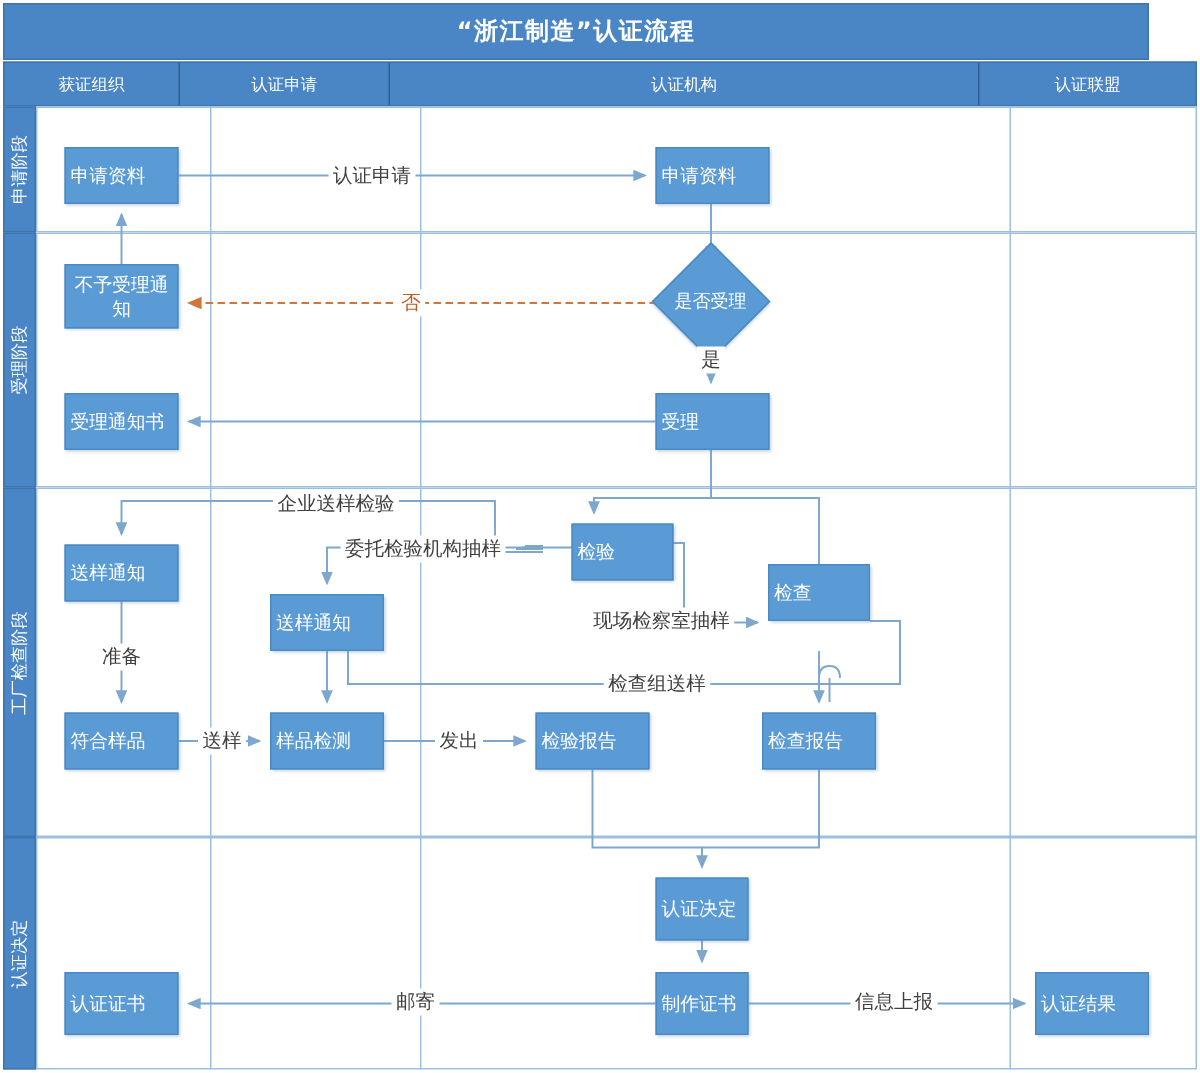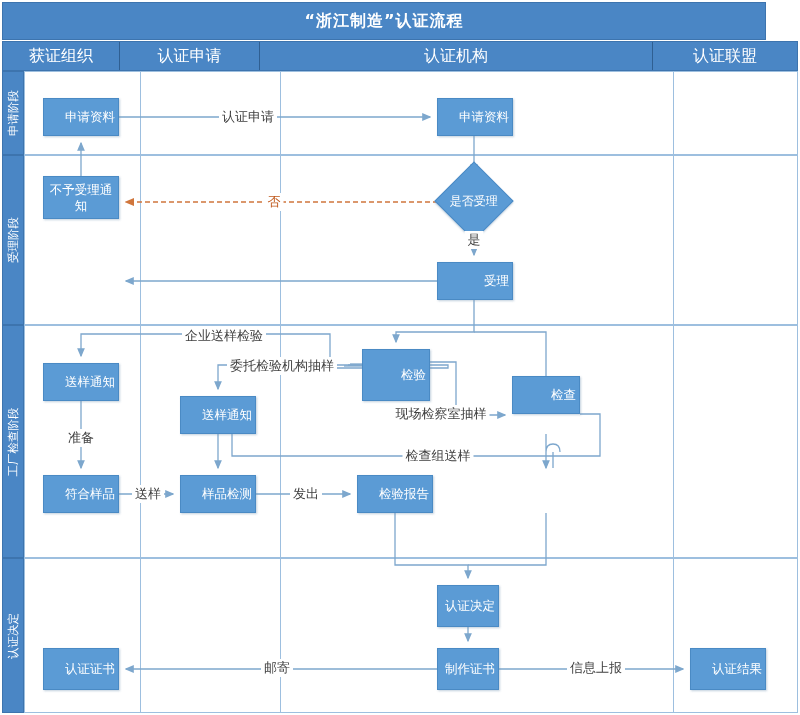--- a/index.html
+++ b/index.html
@@ -12,21 +12,21 @@
     background:#4a86c5;color:#fff;display:flex;align-items:center;justify-content:center;
     font-size:16px;font-weight:bold;letter-spacing:1px;
     border:1px solid #3d74ae;box-sizing:border-box;
   }
   .col-head-row{
     position:absolute;left:2px;top:41px;width:796px;height:30px;
     background:#4a86c5;border:1px solid #3d74ae;box-sizing:border-box;
   }
   .col-head{
     position:absolute;top:0;height:100%;display:flex;align-items:center;justify-content:center;
-    color:#ffffff;font-size:16px;box-sizing:border-box;
+    color:#ffffff;font-size:11px;box-sizing:border-box;
   }
   .col-head + .col-head{border-left:1px solid #2f5f92;}
 
   .lane-strip{
     position:absolute;left:2px;width:22px;background:#4a86c5;
     border:1px solid #3d74ae;box-sizing:border-box;
   }
   .lane-strip span{
     position:absolute;left:50%;top:50%;
     transform:translate(-50%,-50%) rotate(-90deg);
@@ -35,21 +35,21 @@
   .lane-body{
     position:absolute;left:24px;width:774px;background:#ffffff;
     border:1px solid #9dbfdf;box-sizing:border-box;
   }
   .vdiv{position:absolute;width:1px;background:#9dbfdf;}
 
   
   .node{
     position:absolute;background:#5b9bd5;border:1px solid #4a8ac4;
     color:#ffffff;font-size:12.5px;line-height:1.25;
-    display:flex;align-items:center;justify-content:flex-end;text-align:center;
+    display:flex;align-items:center;justify-content:flex-start;text-align:center;
     box-sizing:border-box;box-shadow:1px 1px 2px rgba(120,150,180,.45);
     padding:2px 3px;
   }
   .diamond{
     position:absolute;background:#5b9bd5;color:#fff;font-size:12px;
     display:flex;align-items:center;justify-content:center;
     transform:rotate(45deg);box-sizing:border-box;border:1px solid #4a8ac4;
     box-shadow:1px 1px 2px rgba(120,150,180,.45);
   }
   .diamond > span{transform:rotate(-45deg);white-space:nowrap;}
@@ -175,53 +175,59 @@
     </div>
 
   <div class="node" style="left:437px;top:98px;width:76px;height:38px;">
     <span>申请资料</span>
     </div>
 
   <div class="node" style="left:43px;top:176px;width:76px;height:43px;">
     <span>不予受理通知</span>
     </div>
 
+  <div class="node" style="left:43px;top:262px;width:76px;height:38px;">
+    <span>受理通知书</span>
+    </div>
 
   <div class="node" style="left:437px;top:262px;width:76px;height:38px;">
     <span>受理</span>
     </div>
 
   <div class="node" style="left:43px;top:363px;width:76px;height:38px;">
     <span>送样通知</span>
     </div>
 
   <div class="node" style="left:180px;top:396px;width:76px;height:38px;">
     <span>送样通知</span>
     </div>
 
-  <div class="node" style="left:362px;top:349px;width:68px;height:52px;">
+  <div class="node" style="left:381px;top:349px;width:68px;height:38px;">
     <span>检验</span>
     </div>
 
   <div class="node" style="left:512px;top:376px;width:68px;height:38px;">
     <span>检查</span>
     </div>
 
   <div class="node" style="left:43px;top:475px;width:76px;height:38px;">
     <span>符合样品</span>
     </div>
 
   <div class="node" style="left:180px;top:475px;width:76px;height:38px;">
     <span>样品检测</span>
     </div>
 
   <div class="node" style="left:357px;top:475px;width:76px;height:38px;">
     <span>检验报告</span>
     </div>
 
+  <div class="node" style="left:508px;top:475px;width:76px;height:38px;">
+    <span>检查报告</span>
+    </div>
 
   <div class="node" style="left:437px;top:585px;width:62px;height:42px;">
     <span>认证决定</span>
     </div>
 
   <div class="node" style="left:437px;top:648px;width:62px;height:42px;">
     <span>制作证书</span>
     </div>
 
   <div class="node" style="left:43px;top:648px;width:76px;height:42px;">

